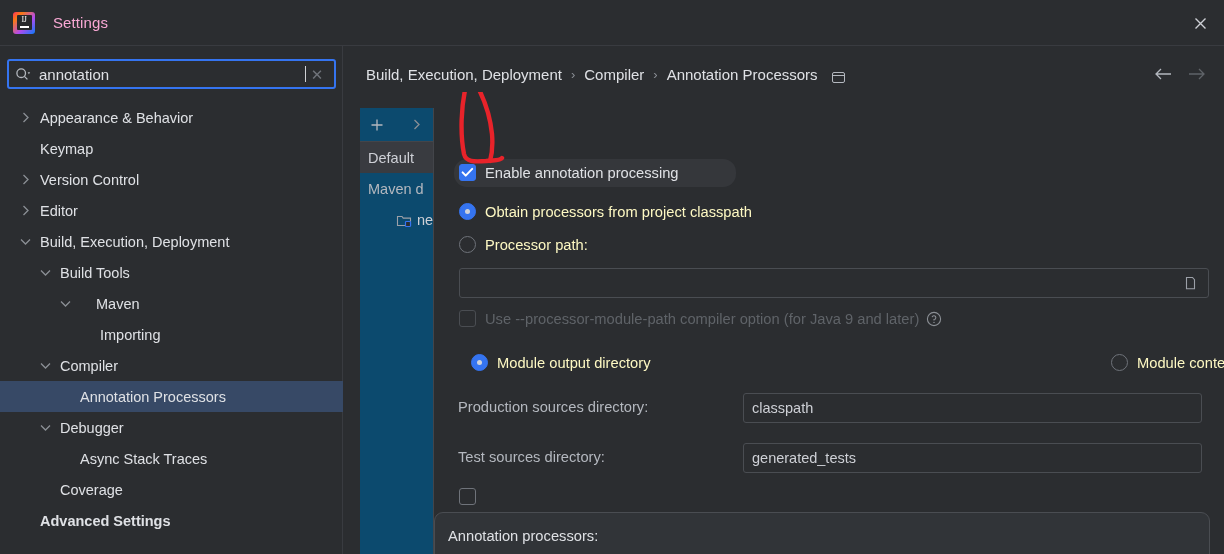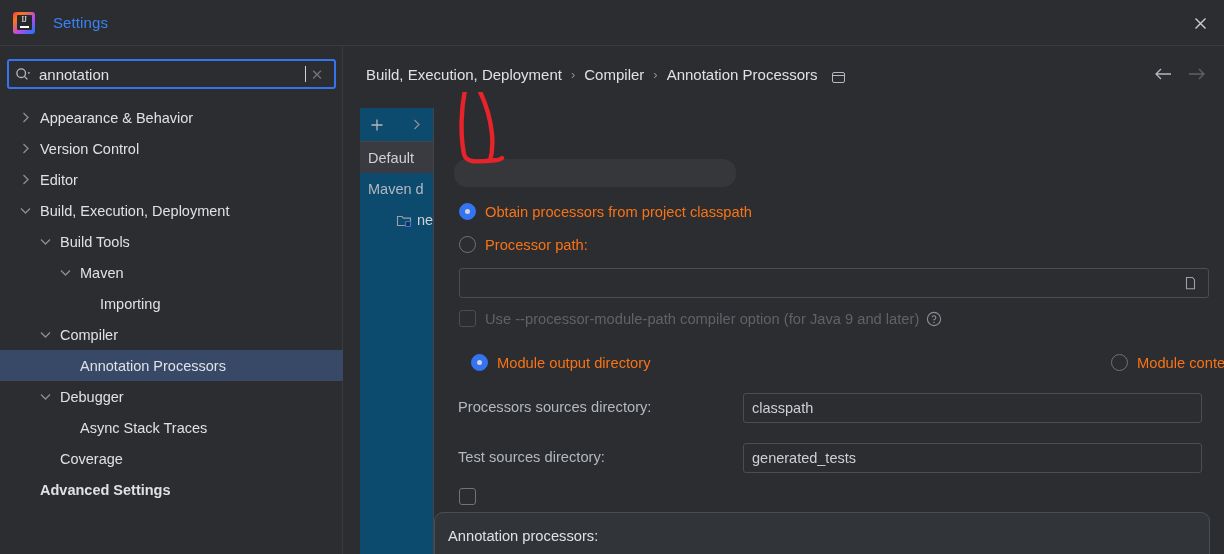--- a/index.html
+++ b/index.html
@@ -30,21 +30,21 @@
     position: relative;
   }
   .ij-logo .inner .ij-text {
     font-family: Liberation Serif, serif;
     font-size: 8px; color: #fff; line-height: 9px; letter-spacing: -0.5px;
   }
   .ij-logo .inner .ij-bar {
     position: absolute; bottom: 2px; left: 3px; width: 9px; height: 2px; background: #fff;
   }
   .title-text {
-    margin-left: 18px; font-size: 15px; color: #3b82f6; letter-spacing: 0.1px;
+    margin-left: 18px; font-size: 15px; color: #f9a8d4; letter-spacing: 0.1px;
   }
   .close-btn {
     position: absolute; right: 8px; top: 7px; width: 32px; height: 32px;
     display: flex; align-items: center; justify-content: center;
     cursor: pointer;
   }
   .close-btn svg { display: block; }
 
   
   .sidebar {
@@ -151,21 +151,21 @@
   .rb {
     width: 17px; height: 17px; border-radius: 50%;
     flex: 0 0 auto; display: flex; align-items: center; justify-content: center;
     cursor: pointer;
   }
   .rb.checked { background: #3574f0; border: 1px solid #3574f0; }
   .rb.checked::after { content:''; width: 5px; height: 5px; border-radius: 50%; background: #cfd3da; }
   .rb.unchecked { background: transparent; border: 1px solid #6f737a; }
 
   .lbl { margin-left: 9px; font-size: 14.7px; color: #dfe1e5; }
-  .lbl.dim { color: #f97316; }
+  .lbl.dim { color: #fef9c3; }
   .lbl.disabled { color: #5f6368; }
   .lbl.plain { margin-left: 0; color: #b4b8bf; }
 
   .hl-pill {
     position: absolute; border-radius: 13px; background: #35373b;
     pointer-events: none;
   }
 
   .textfield {
     background: #2b2d30; border: 1px solid #4a4d52; border-radius: 3px;
@@ -225,20 +225,24 @@
   <div class="tree" id="tree-container">
       <div class="tree-row">
         <span class="tw" style="margin-left: 18px;">
           <svg width="11" height="13" viewBox="0 0 11 13">
             <path d="M3.5 2 L8 6.5 L3.5 11" stroke="#8b8f95" stroke-width="1.3" fill="none"></path>
           </svg>
         </span>
         <span class="tree-label" style="margin-left: 7px;">Appearance &amp; Behavior</span>
       </div>
       <div class="tree-row">
+        <span class="tw" style="margin-left: 18px;"></span>
+        <span class="tree-label" style="margin-left: 7px;">Keymap</span>
+      </div>
+      <div class="tree-row">
         <span class="tw" style="margin-left: 18px;">
           <svg width="11" height="13" viewBox="0 0 11 13">
             <path d="M3.5 2 L8 6.5 L3.5 11" stroke="#8b8f95" stroke-width="1.3" fill="none"></path>
           </svg>
         </span>
         <span class="tree-label" style="margin-left: 7px;">Version Control</span>
         <span class="badge"><svg width="13" height="11" viewBox="0 0 13 11">
             <rect x="0.5" y="0.5" width="12" height="10" rx="1.5" stroke="#9ca0a8" stroke-width="1" fill="none"></rect>
             <path d="M0.5 3.5 H12.5" stroke="#9ca0a8" stroke-width="1"></path>
           </svg></span>
@@ -270,21 +274,21 @@
             <rect x="0.5" y="0.5" width="12" height="10" rx="1.5" stroke="#9ca0a8" stroke-width="1" fill="none"></rect>
             <path d="M0.5 3.5 H12.5" stroke="#9ca0a8" stroke-width="1"></path>
           </svg></span>
       </div>
       <div class="tree-row">
         <span class="tw" style="margin-left: 58px;">
           <svg width="13" height="11" viewBox="0 0 13 11">
             <path d="M2 3.5 L6.5 8 L11 3.5" stroke="#8b8f95" stroke-width="1.3" fill="none"></path>
           </svg>
         </span>
-        <span class="tree-label" style="margin-left: 7px;">Maven</span>
+        <span class="tree-label" style="margin-left: 23px;">Maven</span>
         <span class="badge"><svg width="13" height="11" viewBox="0 0 13 11">
             <rect x="0.5" y="0.5" width="12" height="10" rx="1.5" stroke="#9ca0a8" stroke-width="1" fill="none"></rect>
             <path d="M0.5 3.5 H12.5" stroke="#9ca0a8" stroke-width="1"></path>
           </svg></span>
       </div>
       <div class="tree-row">
         <span class="tw" style="margin-left: 78px;"></span>
         <span class="tree-label" style="margin-left: 7px;">Importing</span>
         <span class="badge"><svg width="13" height="11" viewBox="0 0 13 11">
             <rect x="0.5" y="0.5" width="12" height="10" rx="1.5" stroke="#9ca0a8" stroke-width="1" fill="none"></rect>
@@ -395,20 +399,28 @@
         </svg>
       </span>
       <span>ne</span>
     </div>
   </div>
 
   <div class="form">
 
     <div class="hl-pill" style="left:20px; top:51px; width:282px; height:28px;"></div>
 
+    <div class="row" style="left:25px; top:56px;">
+      <span class="cb checked">
+        <svg width="13" height="11" viewBox="0 0 13 11">
+            <path d="M1.6 5.4 L4.7 8.6 L11.2 1.9" stroke="#ffffff" stroke-width="2" fill="none" stroke-linecap="round" stroke-linejoin="round"></path>
+          </svg>
+      </span>
+      <span class="lbl">Enable annotation processing</span>
+    </div>
 
     <div class="row" style="left:25px; top:95px;">
       <span class="rb checked"></span>
       <span class="lbl dim">Obtain processors from project classpath</span>
     </div>
 
     <div class="row" style="left:25px; top:128px;">
       <span class="rb unchecked"></span>
       <span class="lbl dim">Processor path:</span>
     </div>
@@ -437,21 +449,21 @@
     <div class="row" style="left:24px; top:246px;">
       <span class="rb checked" style="margin-left:13px;"></span>
       <span class="lbl dim">Module output directory</span>
     </div>
     <div class="row" style="left:677px; top:246px;">
       <span class="rb unchecked"></span>
       <span class="lbl dim">Module content root</span>
     </div>
 
     <div class="row" style="left:24px; top:291px;">
-      <span class="lbl plain">Processors sources directory:</span>
+      <span class="lbl plain">Production sources directory:</span>
     </div>
     <div class="textfield" style="position:absolute; left:309px; top:285px; width:459px;">
       <span>classpath</span>
     </div>
 
     <div class="row" style="left:24px; top:341px;">
       <span class="lbl plain">Test sources directory:</span>
     </div>
     <div class="textfield" style="position:absolute; left:309px; top:335px; width:459px;">
       <span>generated_tests</span>

